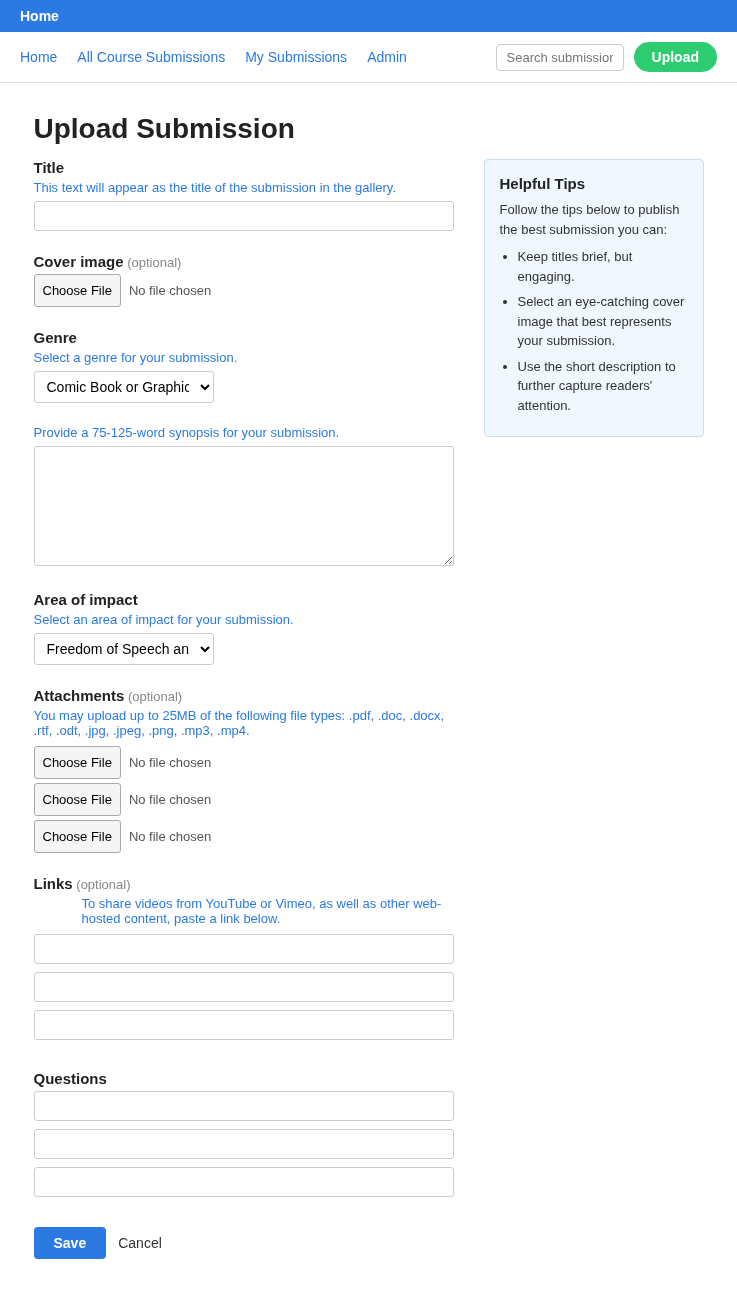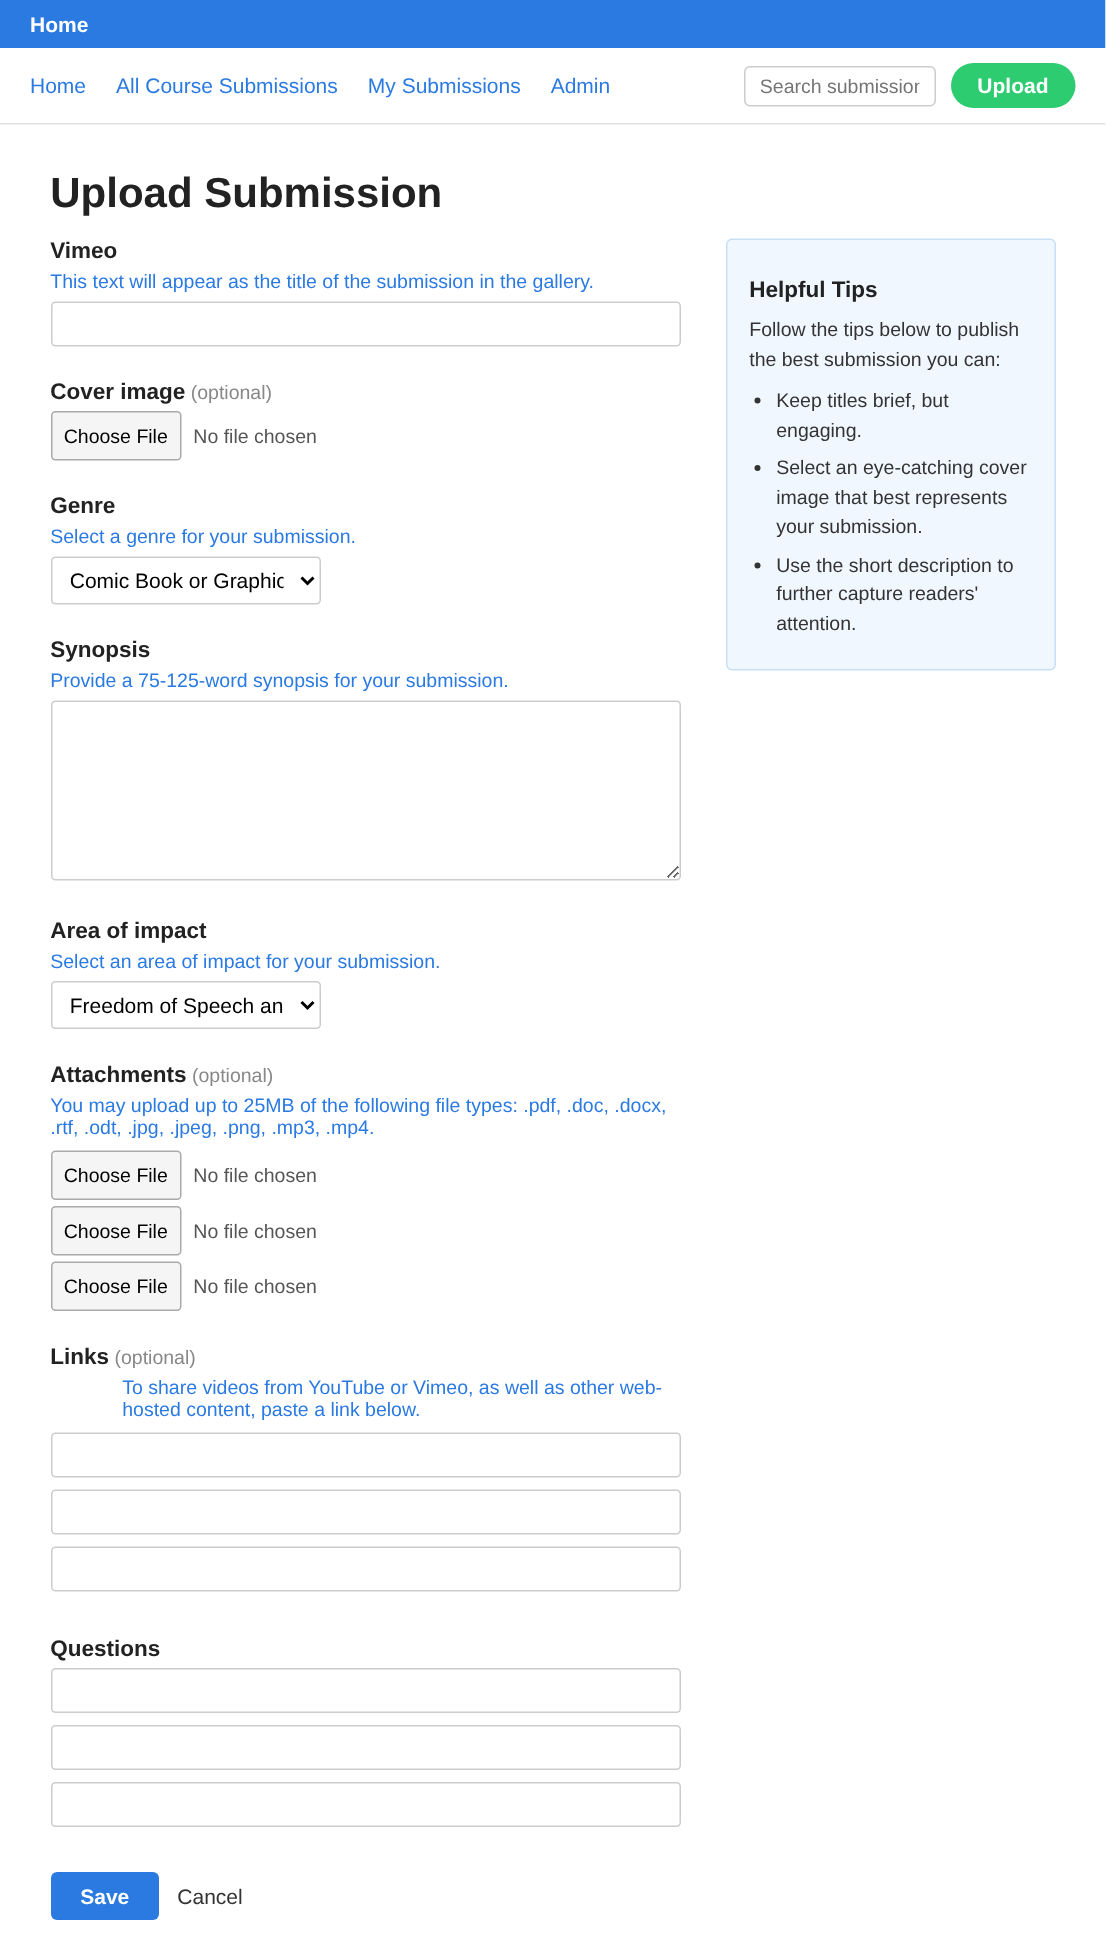--- a/index.html
+++ b/index.html
@@ -43,21 +43,21 @@
       display: flex; gap: 30px; align-items: flex-start;
     }
     .form-main { flex: 1; }
     .form-sidebar { width: 220px; flex-shrink: 0; }
 
     
     .tips-box {
       background: #f0f7ff; border: 1px solid #c8dff5; border-radius: 4px;
       padding: 15px; font-size: 13px;
     }
-    .tips-box h3 { font-size: 15px; font-weight: bold; margin-bottom: 8px; color: #222; margin-top: 10px; }
+    .tips-box h3 { font-size: 15px; font-weight: bold; margin-bottom: 8px; color: #222; }
     .tips-box p { margin-bottom: 8px; color: #333; line-height: 1.5; }
     .tips-box ul { padding-left: 18px; }
     .tips-box ul li { margin-bottom: 6px; line-height: 1.5; color: #333; }
 
     
     .field-group { margin-bottom: 22px; }
     .field-label {
       font-size: 15px; font-weight: bold; margin-bottom: 4px; color: #222; display: block;
     }
     .field-label .optional {
@@ -129,21 +129,21 @@
 </nav>
 
 <div class="page-content">
   <h1 class="page-title">Upload Submission</h1>
 
   <div class="form-layout">
 
     <div class="form-main">
 
       <div class="field-group">
-        <label class="field-label">Vimeo</label>
+        <label class="field-label">Title</label>
         <div class="field-hint">This text will appear as the title of the submission in the gallery.</div>
         <input type="text" class="text-input" style="">
       </div>
 
       <div class="field-group">
         <label class="field-label">
           <span>Cover image</span><span class="optional"> (optional)</span>
         </label>
         <div class="file-row">
           <button class="file-btn">Choose File</button>
@@ -153,21 +153,20 @@
 
       <div class="field-group">
         <label class="field-label">Genre</label>
         <div class="field-hint">Select a genre for your submission.</div>
         <select class="select-input">
           <option>Comic Book or Graphic Nov</option>
         </select>
       </div>
 
       <div class="field-group">
-        <label class="field-label">Synopsis</label>
         <div class="field-hint">Provide a 75-125-word synopsis for your submission.</div>
         <textarea class="textarea-input" style=""></textarea>
       </div>
 
       <div class="field-group">
         <label class="field-label">Area of impact</label>
         <div class="field-hint">Select an area of impact for your submission.</div>
         <select class="select-input">
           <option>Freedom of Speech and Pre</option>
         </select>

